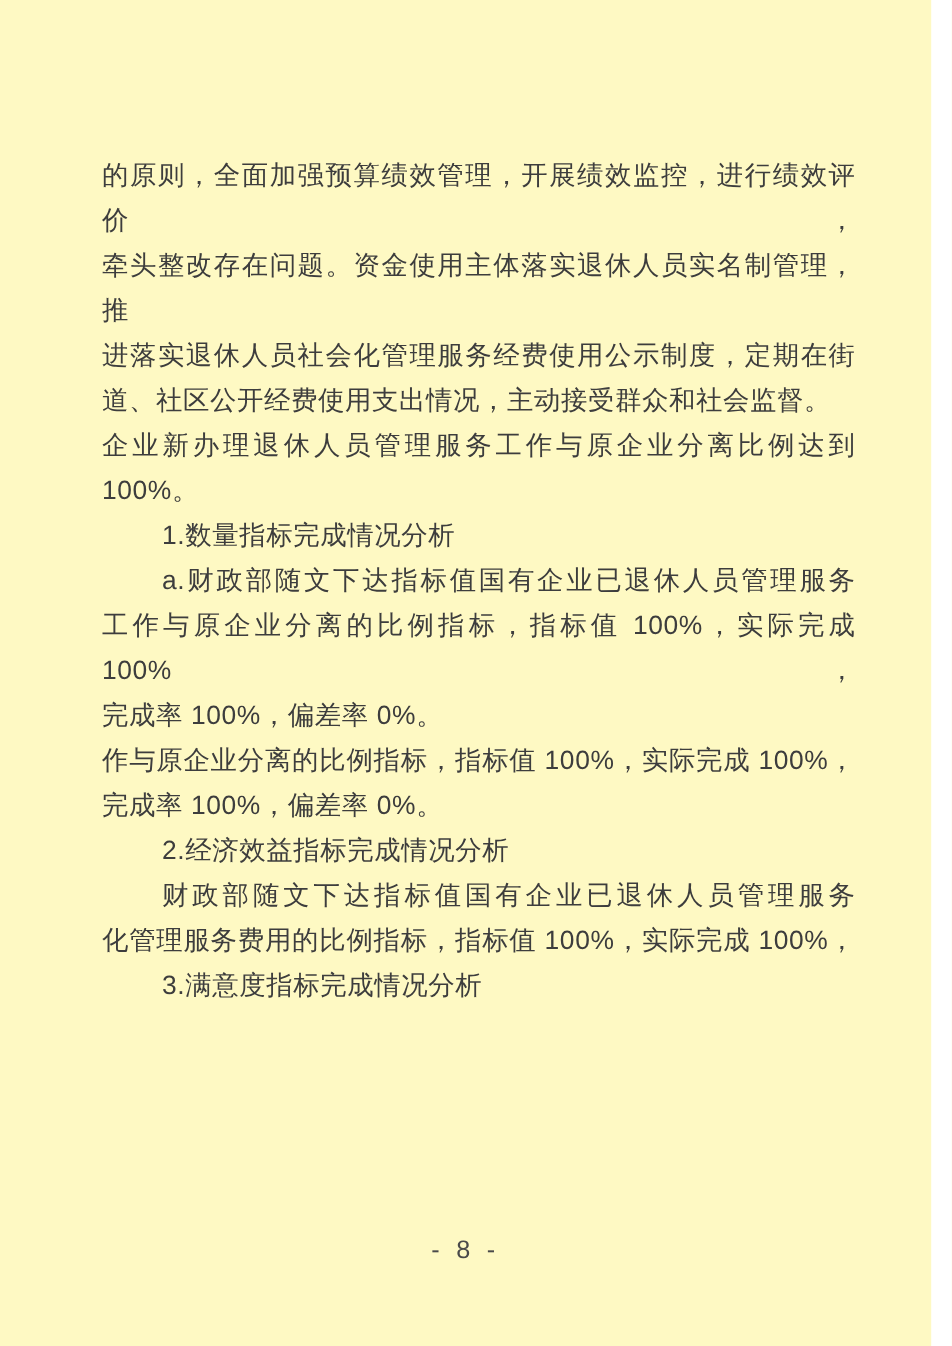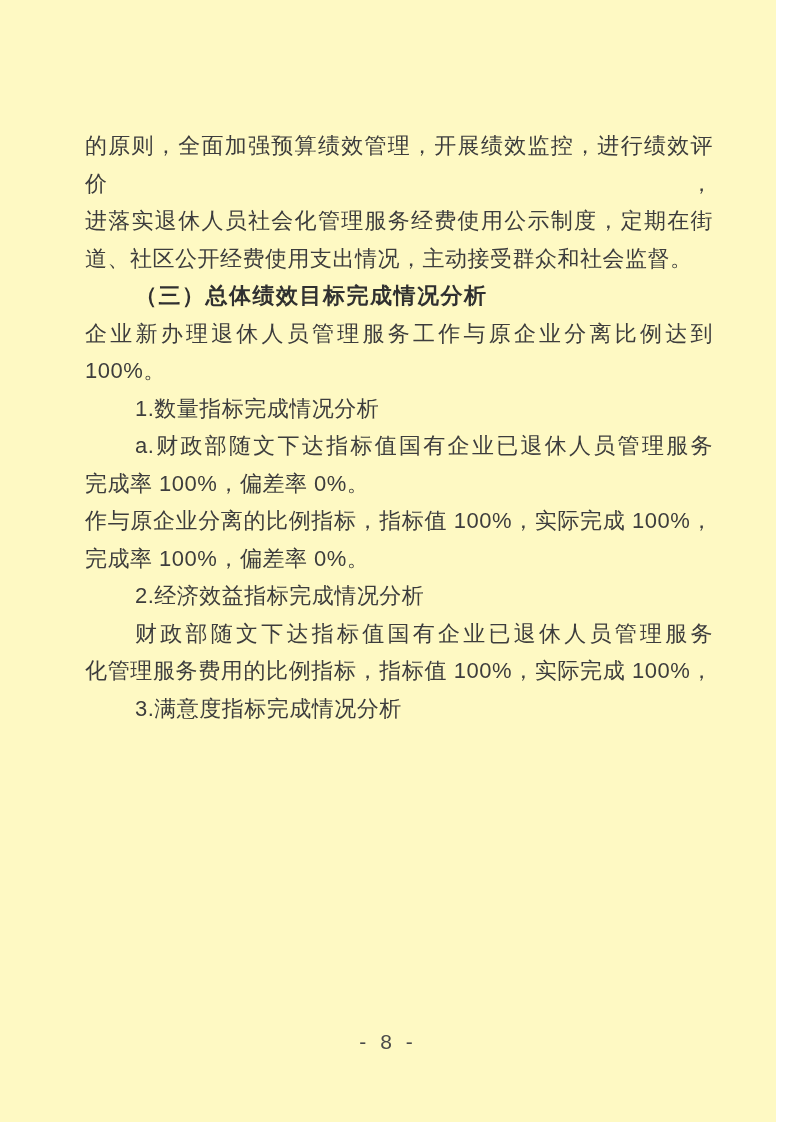--- a/index.html
+++ b/index.html
@@ -50,34 +50,33 @@
     letter-spacing: 4px;
   }
 </style>
 </head>
 <body>
 
 <div class="page">
   <div class="content">
       <div class="block body">
         <div class="line just">的原则，全面加强预算绩效管理，开展绩效监控，进行绩效评价，</div>
+        <div class="line just">牵头整改存在问题。资金使用主体落实退休人员实名制管理，推</div>
         <div class="line just">进落实退休人员社会化管理服务经费使用公示制度，定期在街</div>
         <div class="line last">道、社区公开经费使用支出情况，主动接受群众和社会监督。</div>
-      </div>
-      <div class="block heading">
-        <div class="line last indent">（三）总体绩效目标完成情况分析</div>
       </div>
       <div class="block body">
         <div class="line last">企业新办理退休人员管理服务工作与原企业分离比例达到 100%。</div>
       </div>
       <div class="block body">
         <div class="line last indent">1.数量指标完成情况分析</div>
       </div>
       <div class="block body">
         <div class="line just indent">a.财政部随文下达指标值国有企业已退休人员管理服务</div>
+        <div class="line just">工作与原企业分离的比例指标，指标值 100%，实际完成 100%，</div>
         <div class="line last">完成率 100%，偏差率 0%。</div>
       </div>
       <div class="block body">
         <div class="line just">作与原企业分离的比例指标，指标值 100%，实际完成 100%，</div>
         <div class="line last">完成率 100%，偏差率 0%。</div>
       </div>
       <div class="block body">
         <div class="line last indent">2.经济效益指标完成情况分析</div>
       </div>
       <div class="block body">

